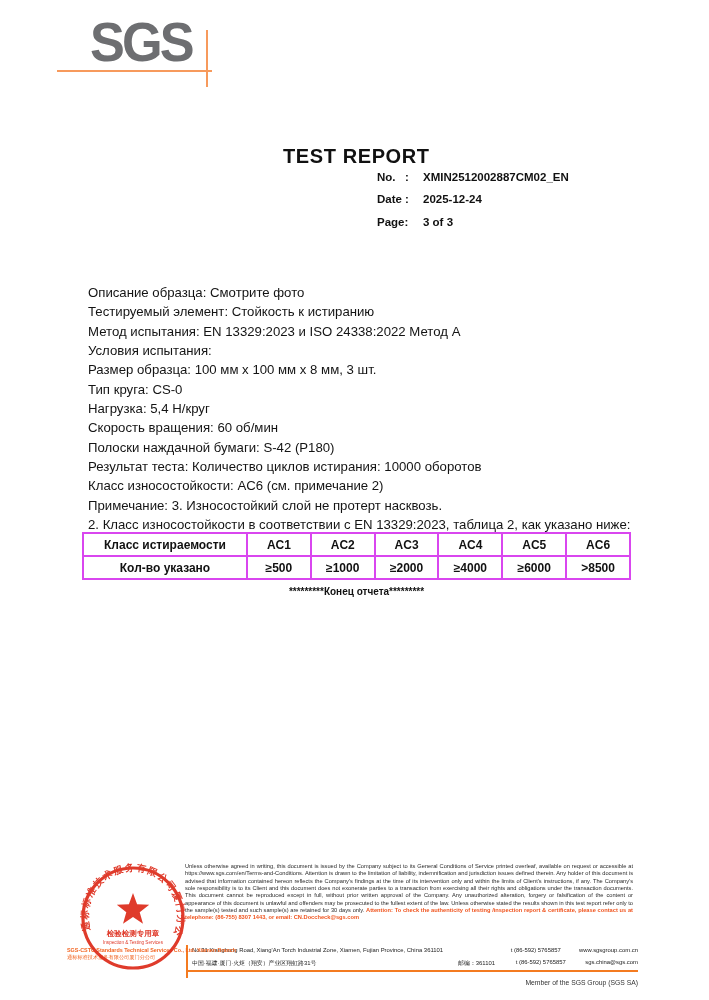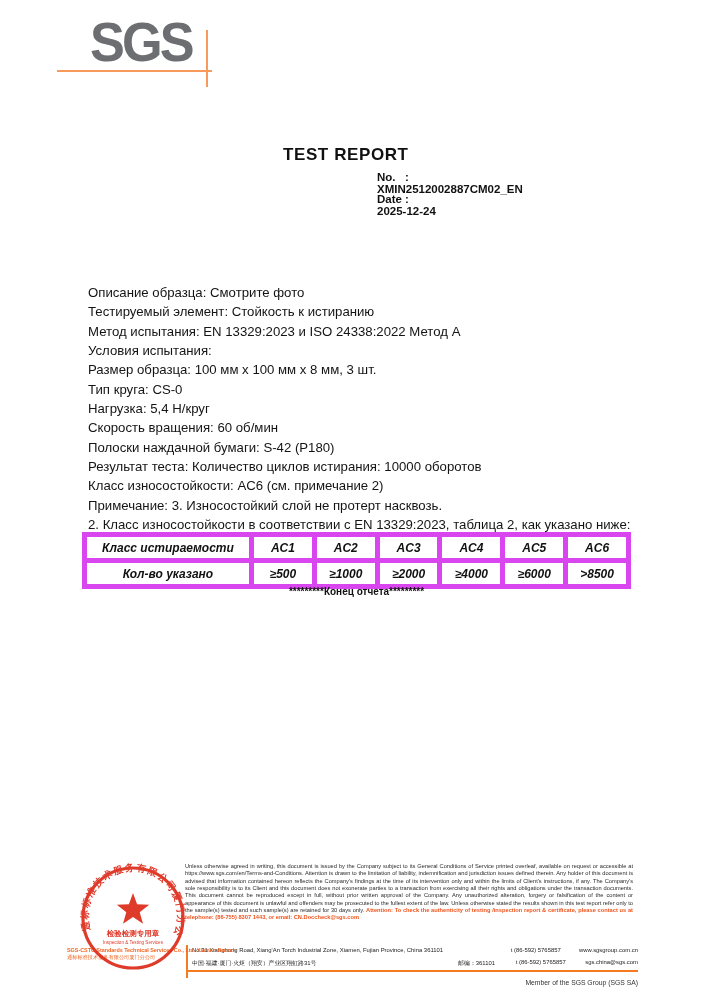--- a/index.html
+++ b/index.html
@@ -13,38 +13,38 @@
   .logo{
     position:absolute; left:90px; top:14px;
     font-size:55px; line-height:56px; font-weight:700; color:#6d6e71;
     letter-spacing:-3px; transform:scaleX(0.95); transform-origin:left top;
   }
   .logo-hline{position:absolute; left:57px; top:70px; width:155px; height:2px; background:#f79a5c;}
   .logo-vline{position:absolute; left:206px; top:30px; width:2px; height:57px; background:#f79a5c;}
   
   .title{
     position:absolute; left:283px; top:145px;
-    font-size:17px; font-weight:700; letter-spacing:.6px; color:#111;
+    font-size:20px; font-weight:700; letter-spacing:.6px; color:#111;
   }
   .meta{position:absolute; left:377px; top:171px;}
-  .meta-row{display:flex; height:22.3px; font-size:11.5px; font-weight:700; color:#111;flex-direction:column;}
+  .meta-row{display:flex; height:22.3px; font-size:11.5px; font-weight:700; color:#111;}
   .meta-label{display:inline-block; width:46px; white-space:pre;}
   .meta-value{white-space:pre;}
   
   .body-block{position:absolute; left:88px; top:283px; width:560px;}
   .bline{font-size:13.2px; line-height:19.35px; color:#141414; white-space:nowrap;}
   
   .abr-table{
     position:absolute; left:82px; top:532px;
     border-collapse:collapse; table-layout:fixed; width:549px;
     border:2px solid #000;
   }
   .abr-table td{
-    border:5px solid #d946ef; font-size:12px; font-weight:700; color:#111;
-    text-align:center; vertical-align:middle; height:21px; padding:0;font-style:italic;
+    border:2px solid #d946ef; font-size:12px; font-weight:700; color:#111;
+    text-align:center; vertical-align:middle; height:21px; padding:0;
   }
   .abr-table td.first{width:162px;}
   
   .endmark{
     position:absolute; left:82px; top:586px; width:549px;
     text-align:center; font-size:10px; font-weight:700; color:#111;
   }
   
   .legal{
     position:absolute; left:185px; top:863px; width:448px;
@@ -79,20 +79,24 @@
 
   <div class="title">TEST REPORT</div>
   <div class="meta">
     <div class="meta-row">
       <span class="meta-label">No.   :</span>
       <span class="meta-value">XMIN2512002887CM02_EN</span>
     </div>
     <div class="meta-row">
       <span class="meta-label">Date :</span>
       <span class="meta-value">2025-12-24</span>
+    </div>
+    <div class="meta-row">
+      <span class="meta-label">Page:</span>
+      <span class="meta-value">3 of 3</span>
     </div>
   </div>
 
   <div class="body-block">
     <div class="bline">Описание образца: Смотрите фото</div>
     <div class="bline">Тестируемый элемент: Стойкость к истиранию</div>
     <div class="bline">Метод испытания: EN 13329:2023 и ISO 24338:2022 Метод А</div>
     <div class="bline">Условия испытания:</div>
     <div class="bline">Размер образца: 100 мм x 100 мм x 8 мм, 3 шт.</div>
     <div class="bline">Тип круга: CS-0</div>

